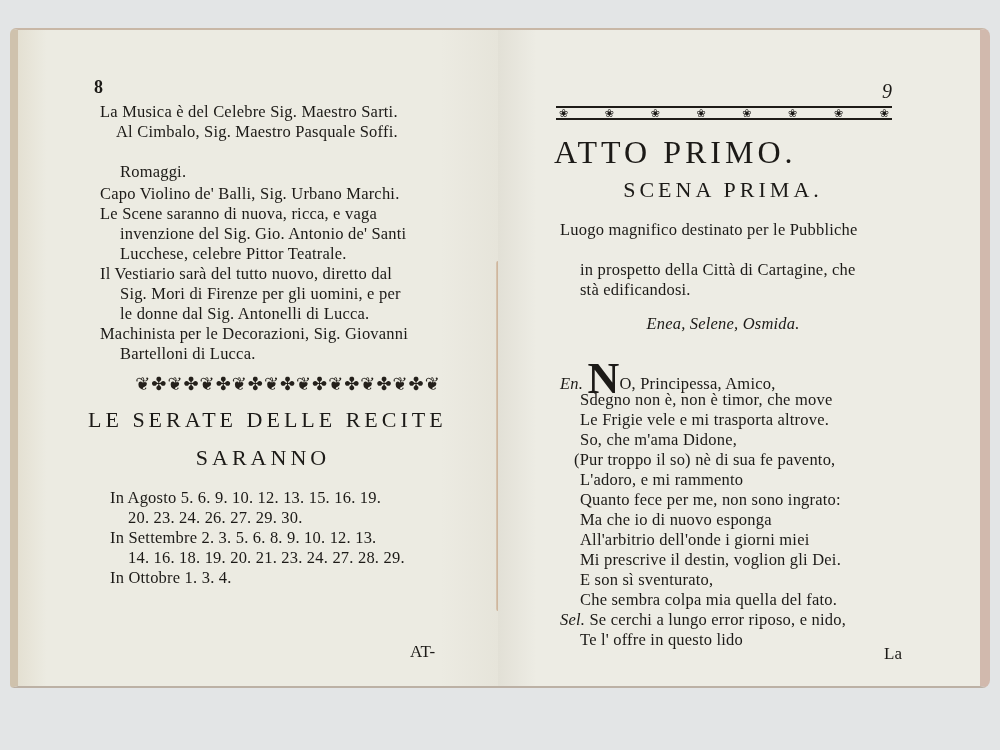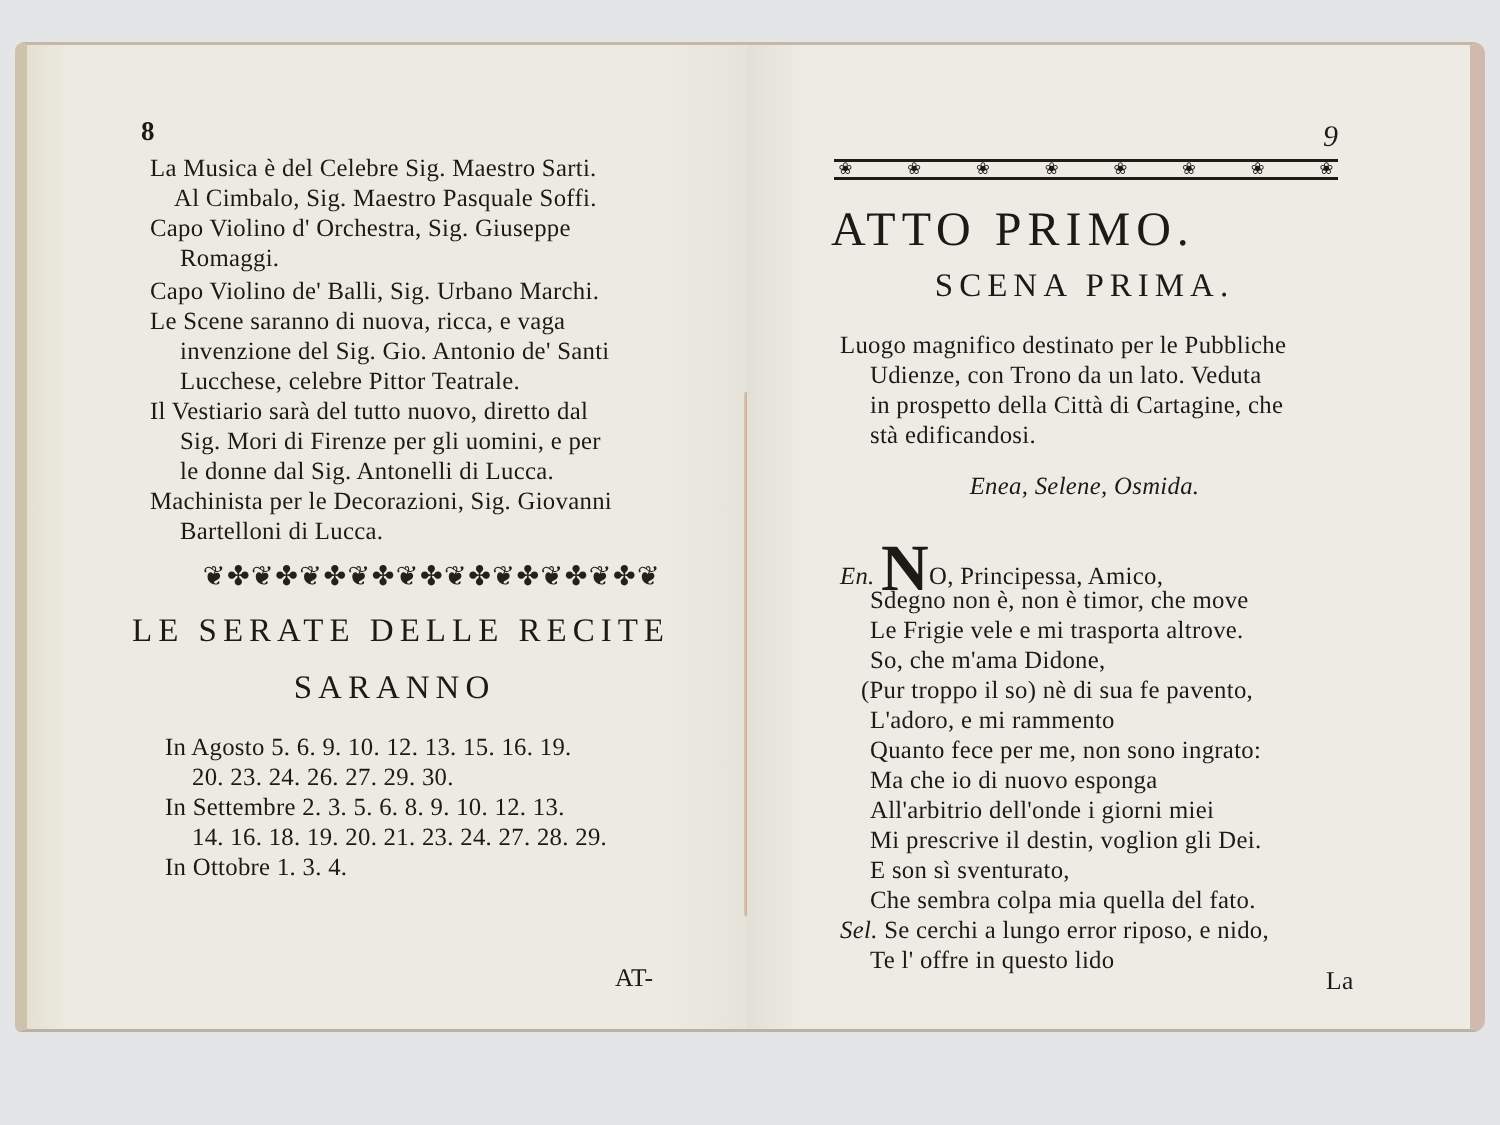--- a/index.html
+++ b/index.html
@@ -60,21 +60,20 @@
 </head>
 <body>
 
 <div class="book">
 
   <div class="page page-left">
     <div class="txt pn" style="left:76px; top:48px;">8</div>
 
     <div class="txt" style="left:82px; top:72px;">La Musica è del Celebre Sig. Maestro Sarti.</div>
     <div class="txt" style="left:82px; top:92px;margin-left:16px;">Al Cimbalo, Sig. Maestro Pasquale Soffi.</div>
-    <div class="txt" style="left:82px; top:112px;">Capo Violino d' Orchestra, Sig. Giuseppe</div>
     <div class="txt" style="left:102px; top:132px;">Romaggi.</div>
     <div class="txt" style="left:82px; top:154px;">Capo Violino de' Balli, Sig. Urbano Marchi.</div>
     <div class="txt" style="left:82px; top:174px;">Le Scene saranno di nuova, ricca, e vaga</div>
     <div class="txt" style="left:102px; top:194px;">invenzione del Sig. Gio. Antonio de' Santi</div>
     <div class="txt" style="left:102px; top:214px;">Lucchese, celebre Pittor Teatrale.</div>
     <div class="txt" style="left:82px; top:234px;">Il Vestiario sarà del tutto nuovo, diretto dal</div>
     <div class="txt" style="left:102px; top:254px;">Sig. Mori di Firenze per gli uomini, e per</div>
     <div class="txt" style="left:102px; top:274px;">le donne dal Sig. Antonelli di Lucca.</div>
     <div class="txt" style="left:82px; top:294px;">Machinista per le Decorazioni, Sig. Giovanni</div>
     <div class="txt" style="left:102px; top:314px;">Bartelloni di Lucca.</div>
@@ -106,21 +105,20 @@
       <span>❀</span>
       <span>❀</span>
       <span>❀</span>
       <span>❀</span>
     </div>
 
     <div class="txt heading-big" style="left:56px; top:100px;">ATTO PRIMO.</div>
     <div class="txt center heading-caps" style="left:40px; width:370px; top:150px;">SCENA PRIMA.</div>
 
     <div class="txt" style="left:62px; top:190px;">Luogo magnifico destinato per le Pubbliche</div>
-    <div class="txt" style="left:82px; top:210px;">Udienze, con Trono da un lato. Veduta</div>
     <div class="txt" style="left:82px; top:230px;">in prospetto della Città di Cartagine, che</div>
     <div class="txt" style="left:82px; top:250px;text-align:right;">stà edificandosi.</div>
 
     <div class="txt italic center" style="left:40px; width:370px; top:284px;">Enea, Selene, Osmida.</div>
 
     <div class="txt" style="left:62px; top:334px;">
       <span class="italic">En.</span>
       <span class="dropcap">N</span><span>O, Principessa, Amico,</span>
     </div>
     <div class="txt" style="left:82px; top:380px;">Le Frigie vele e mi trasporta altrove.</div>

